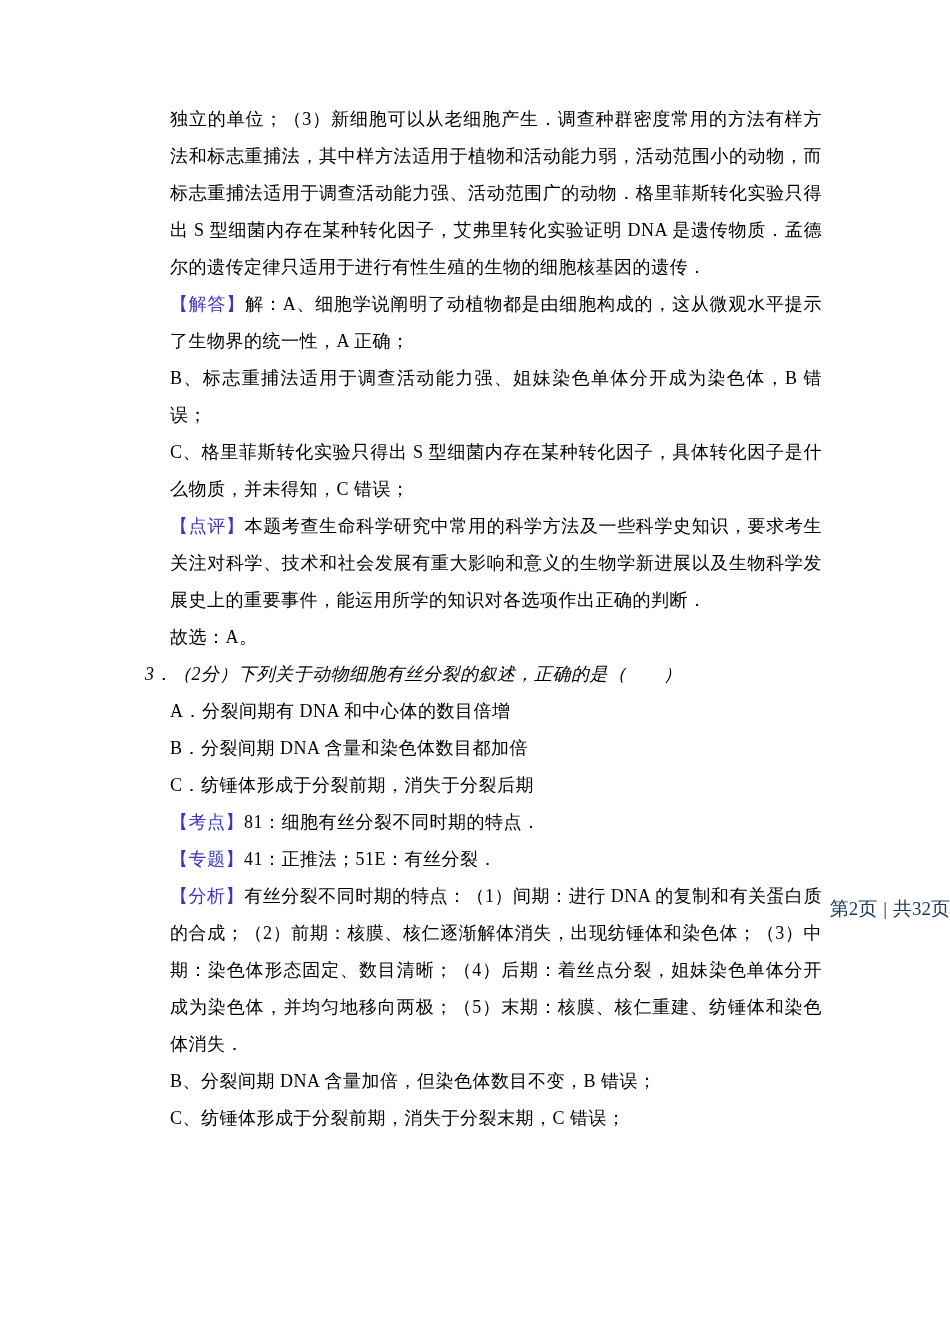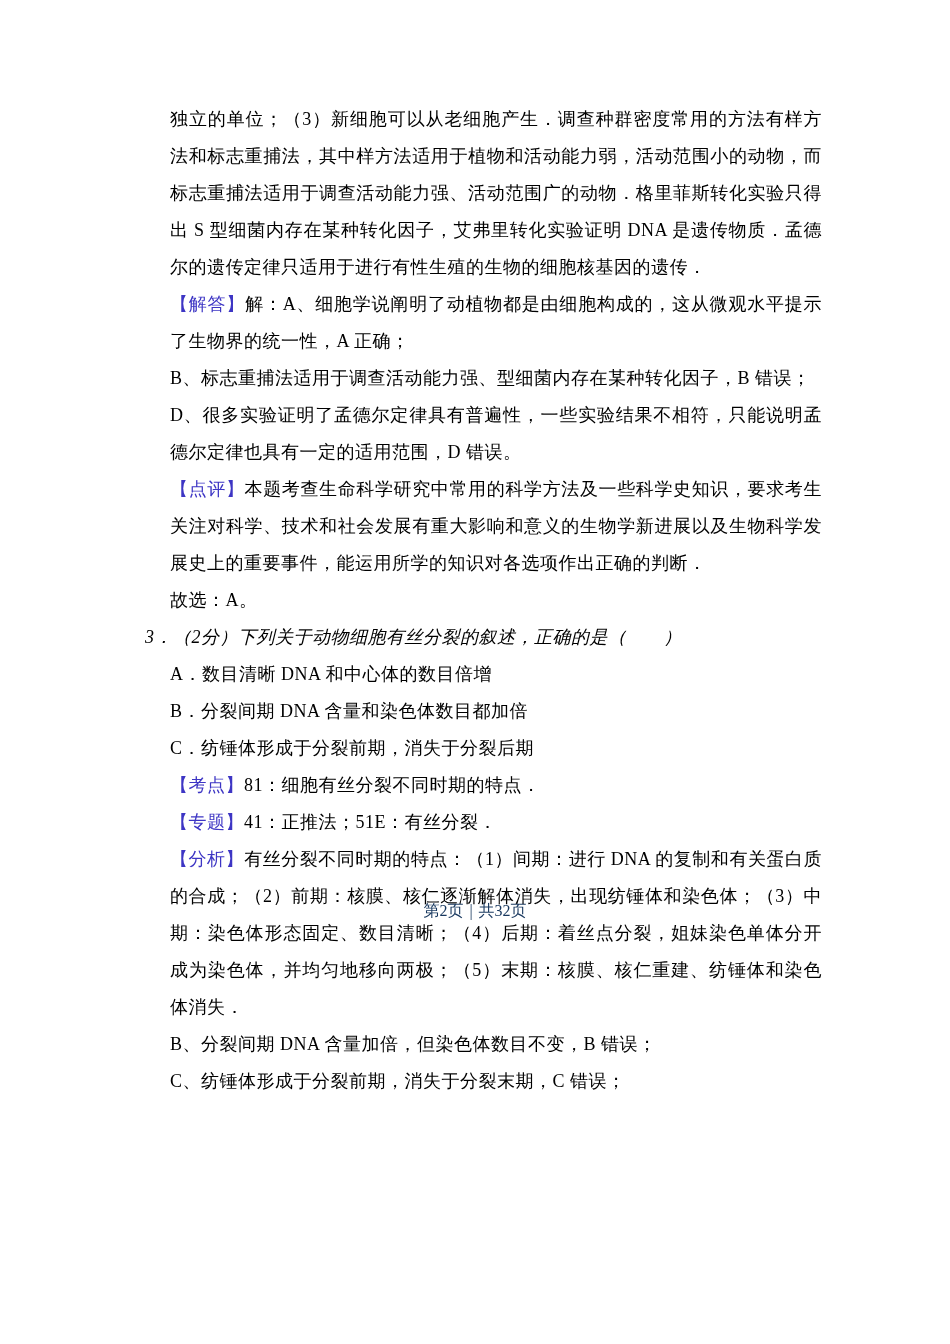--- a/index.html
+++ b/index.html
@@ -26,52 +26,52 @@
     text-align: justify;
     letter-spacing: 0.5px;
   }
   .para.outdent { margin-left: 0; font-style: italic; }
   .tag { color: #3d35c4; }
   .footer {
     position: absolute;
     left: 0;
     right: 0;
     bottom: 42px;
-    text-align: center;
-    font-size: 16px;
+    text-align: right;
+    font-size: 19px;
     color: #17375e;
     font-family: "Liberation Serif", "DejaVu Serif", serif;
   }
   .footer .sep { padding: 0 6px; }
 </style>
 </head>
 <body>
 
 <div class="page">
 
   <p class="para">独立的单位；（3）新细胞可以从老细胞产生．调查种群密度常用的方法有样方法和标志重捕法，其中样方法适用于植物和活动能力弱，活动范围小的动物，而标志重捕法适用于调查活动能力强、活动范围广的动物．格里菲斯转化实验只得出 S 型细菌内存在某种转化因子，艾弗里转化实验证明 DNA 是遗传物质．孟德尔的遗传定律只适用于进行有性生殖的生物的细胞核基因的遗传．</p>
 
   <p class="para">
     <span class="tag">【解答】</span><span>解：A、细胞学说阐明了动植物都是由细胞构成的，这从微观水平提示了生物界的统一性，A 正确；</span>
   </p>
 
-  <p class="para">B、标志重捕法适用于调查活动能力强、型细菌内存在某种转化因子，B 错误；</p>
+  <p class="para">B、标志重捕法适用于调查活动能力强、姐妹染色单体分开成为染色体，B 错误；</p>
 
+  <p class="para">C、格里菲斯转化实验只得出 S 型细菌内存在某种转化因子，具体转化因子是什么物质，并未得知，C 错误；</p>
 
-  <p class="para">D、很多实验证明了孟德尔定律具有普遍性，一些实验结果不相符，只能说明孟德尔定律也具有一定的适用范围，D 错误。</p>
 
   <p class="para">
     <span class="tag">【点评】</span><span>本题考查生命科学研究中常用的科学方法及一些科学史知识，要求考生关注对科学、技术和社会发展有重大影响和意义的生物学新进展以及生物科学发展史上的重要事件，能运用所学的知识对各选项作出正确的判断．</span>
   </p>
 
   <p class="para">故选：A。</p>
 
   <p class="para outdent">3．（2分）下列关于动物细胞有丝分裂的叙述，正确的是（　　）</p>
 
-  <p class="para">A．数目清晰 DNA 和中心体的数目倍增</p>
+  <p class="para">A．分裂间期有 DNA 和中心体的数目倍增</p>
 
   <p class="para">B．分裂间期 DNA 含量和染色体数目都加倍</p>
 
   <p class="para">C．纺锤体形成于分裂前期，消失于分裂后期</p>
 
 
   <p class="para">
     <span class="tag">【考点】</span><span>81：细胞有丝分裂不同时期的特点．</span>
   </p>
 

